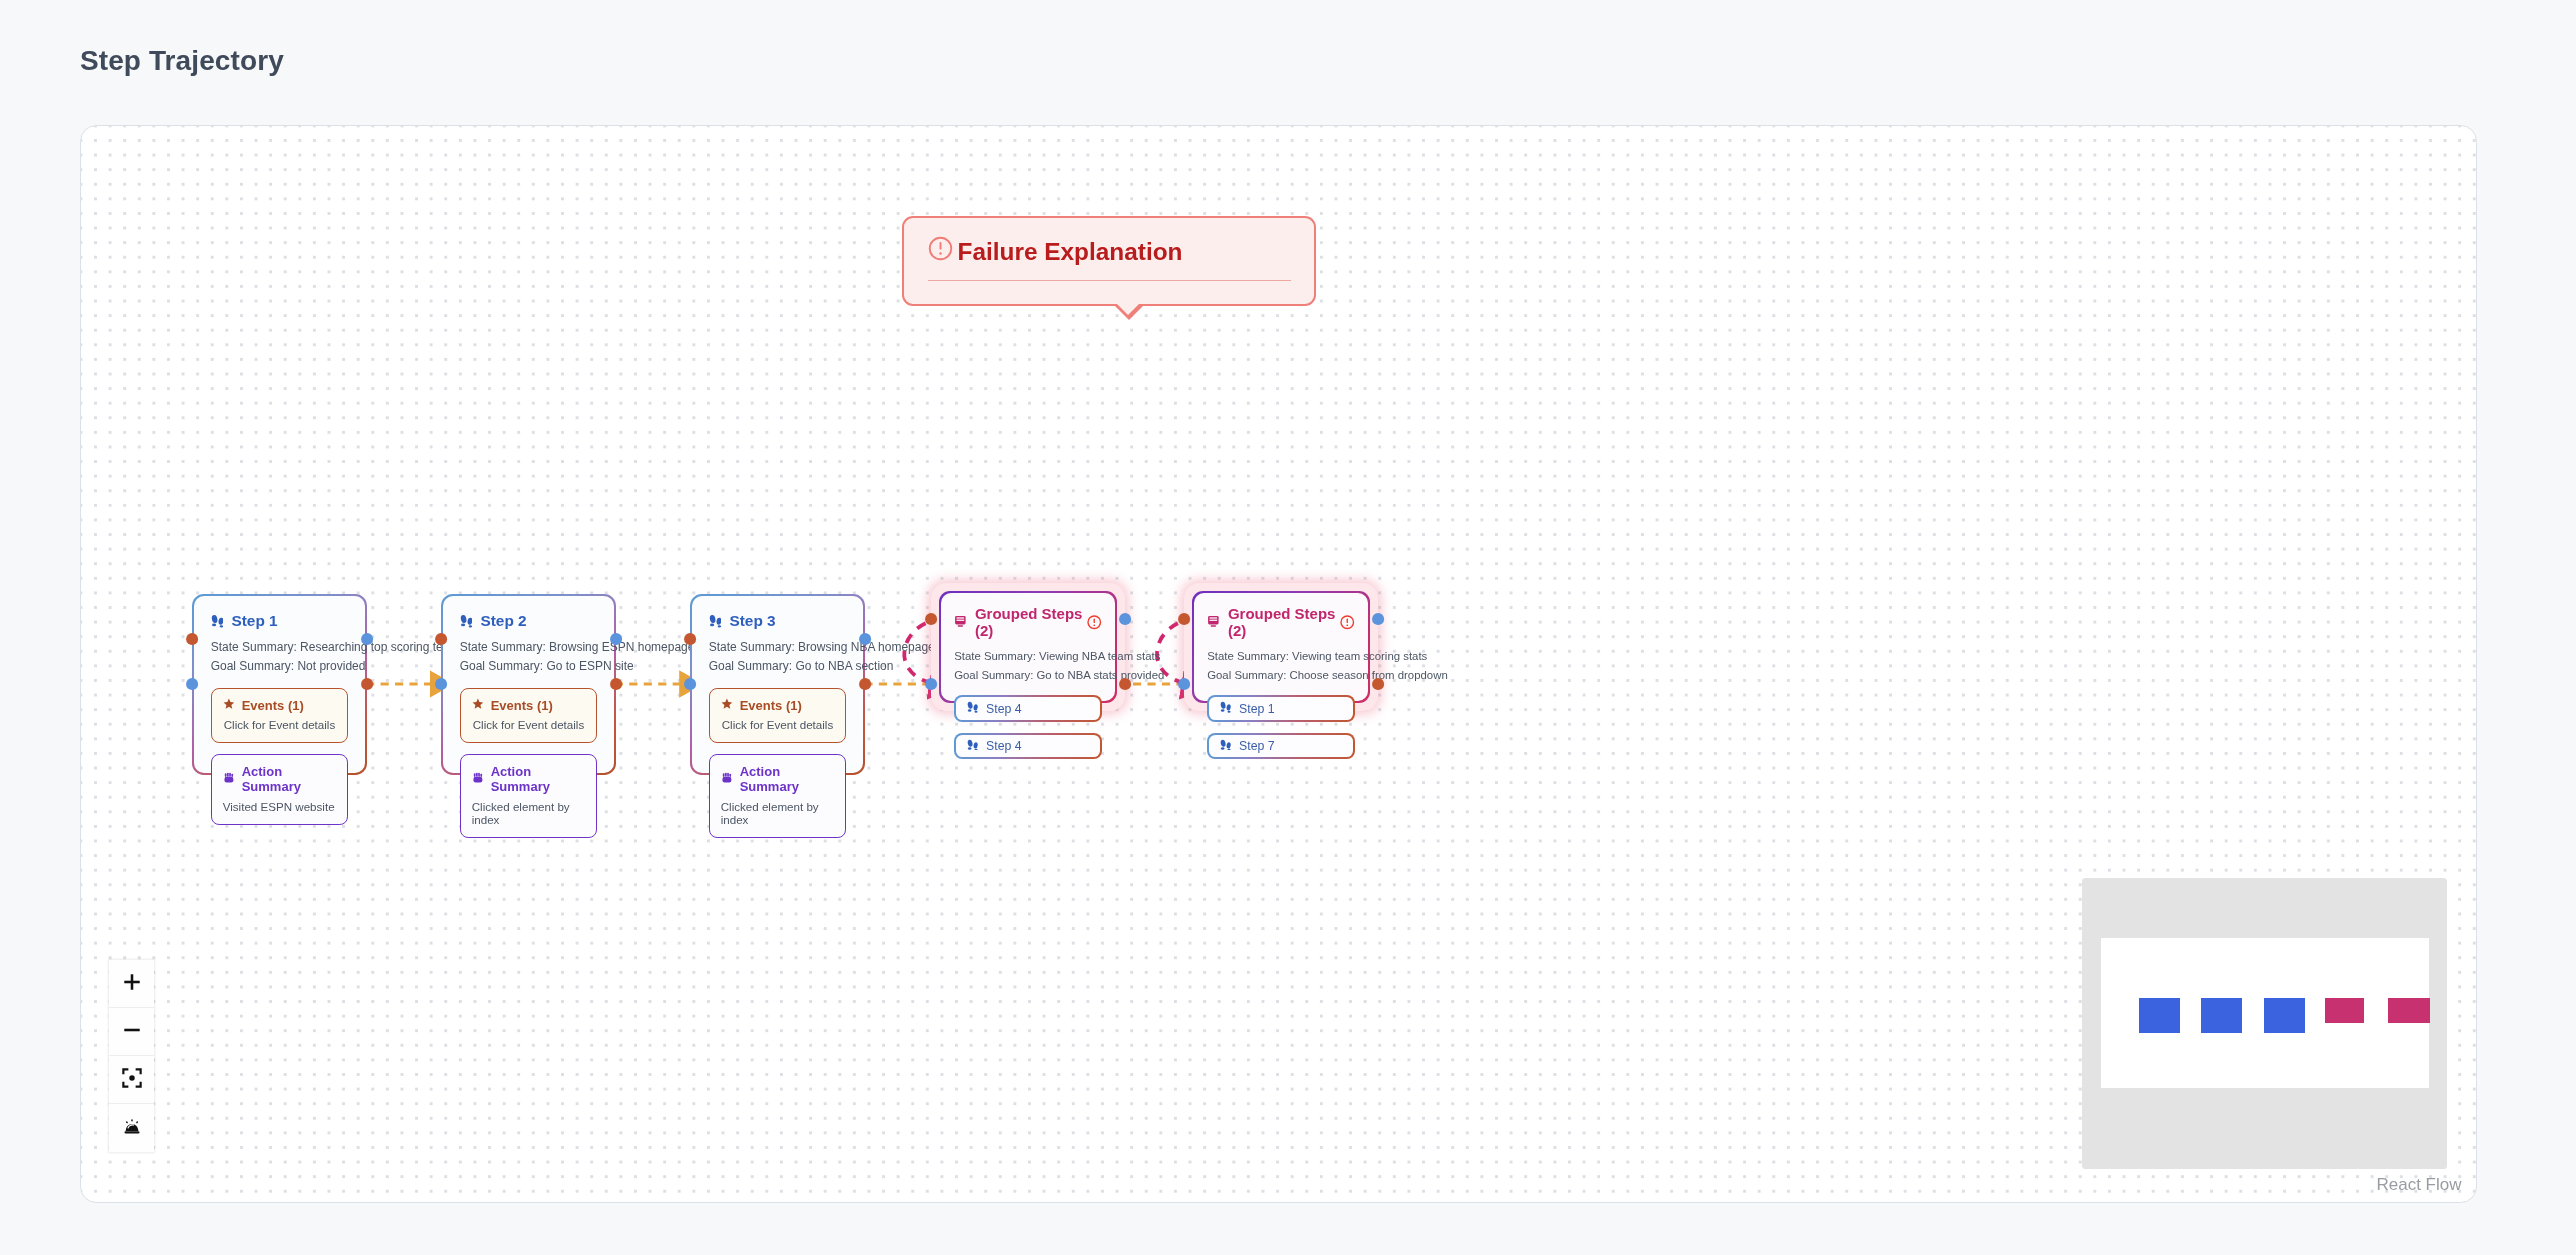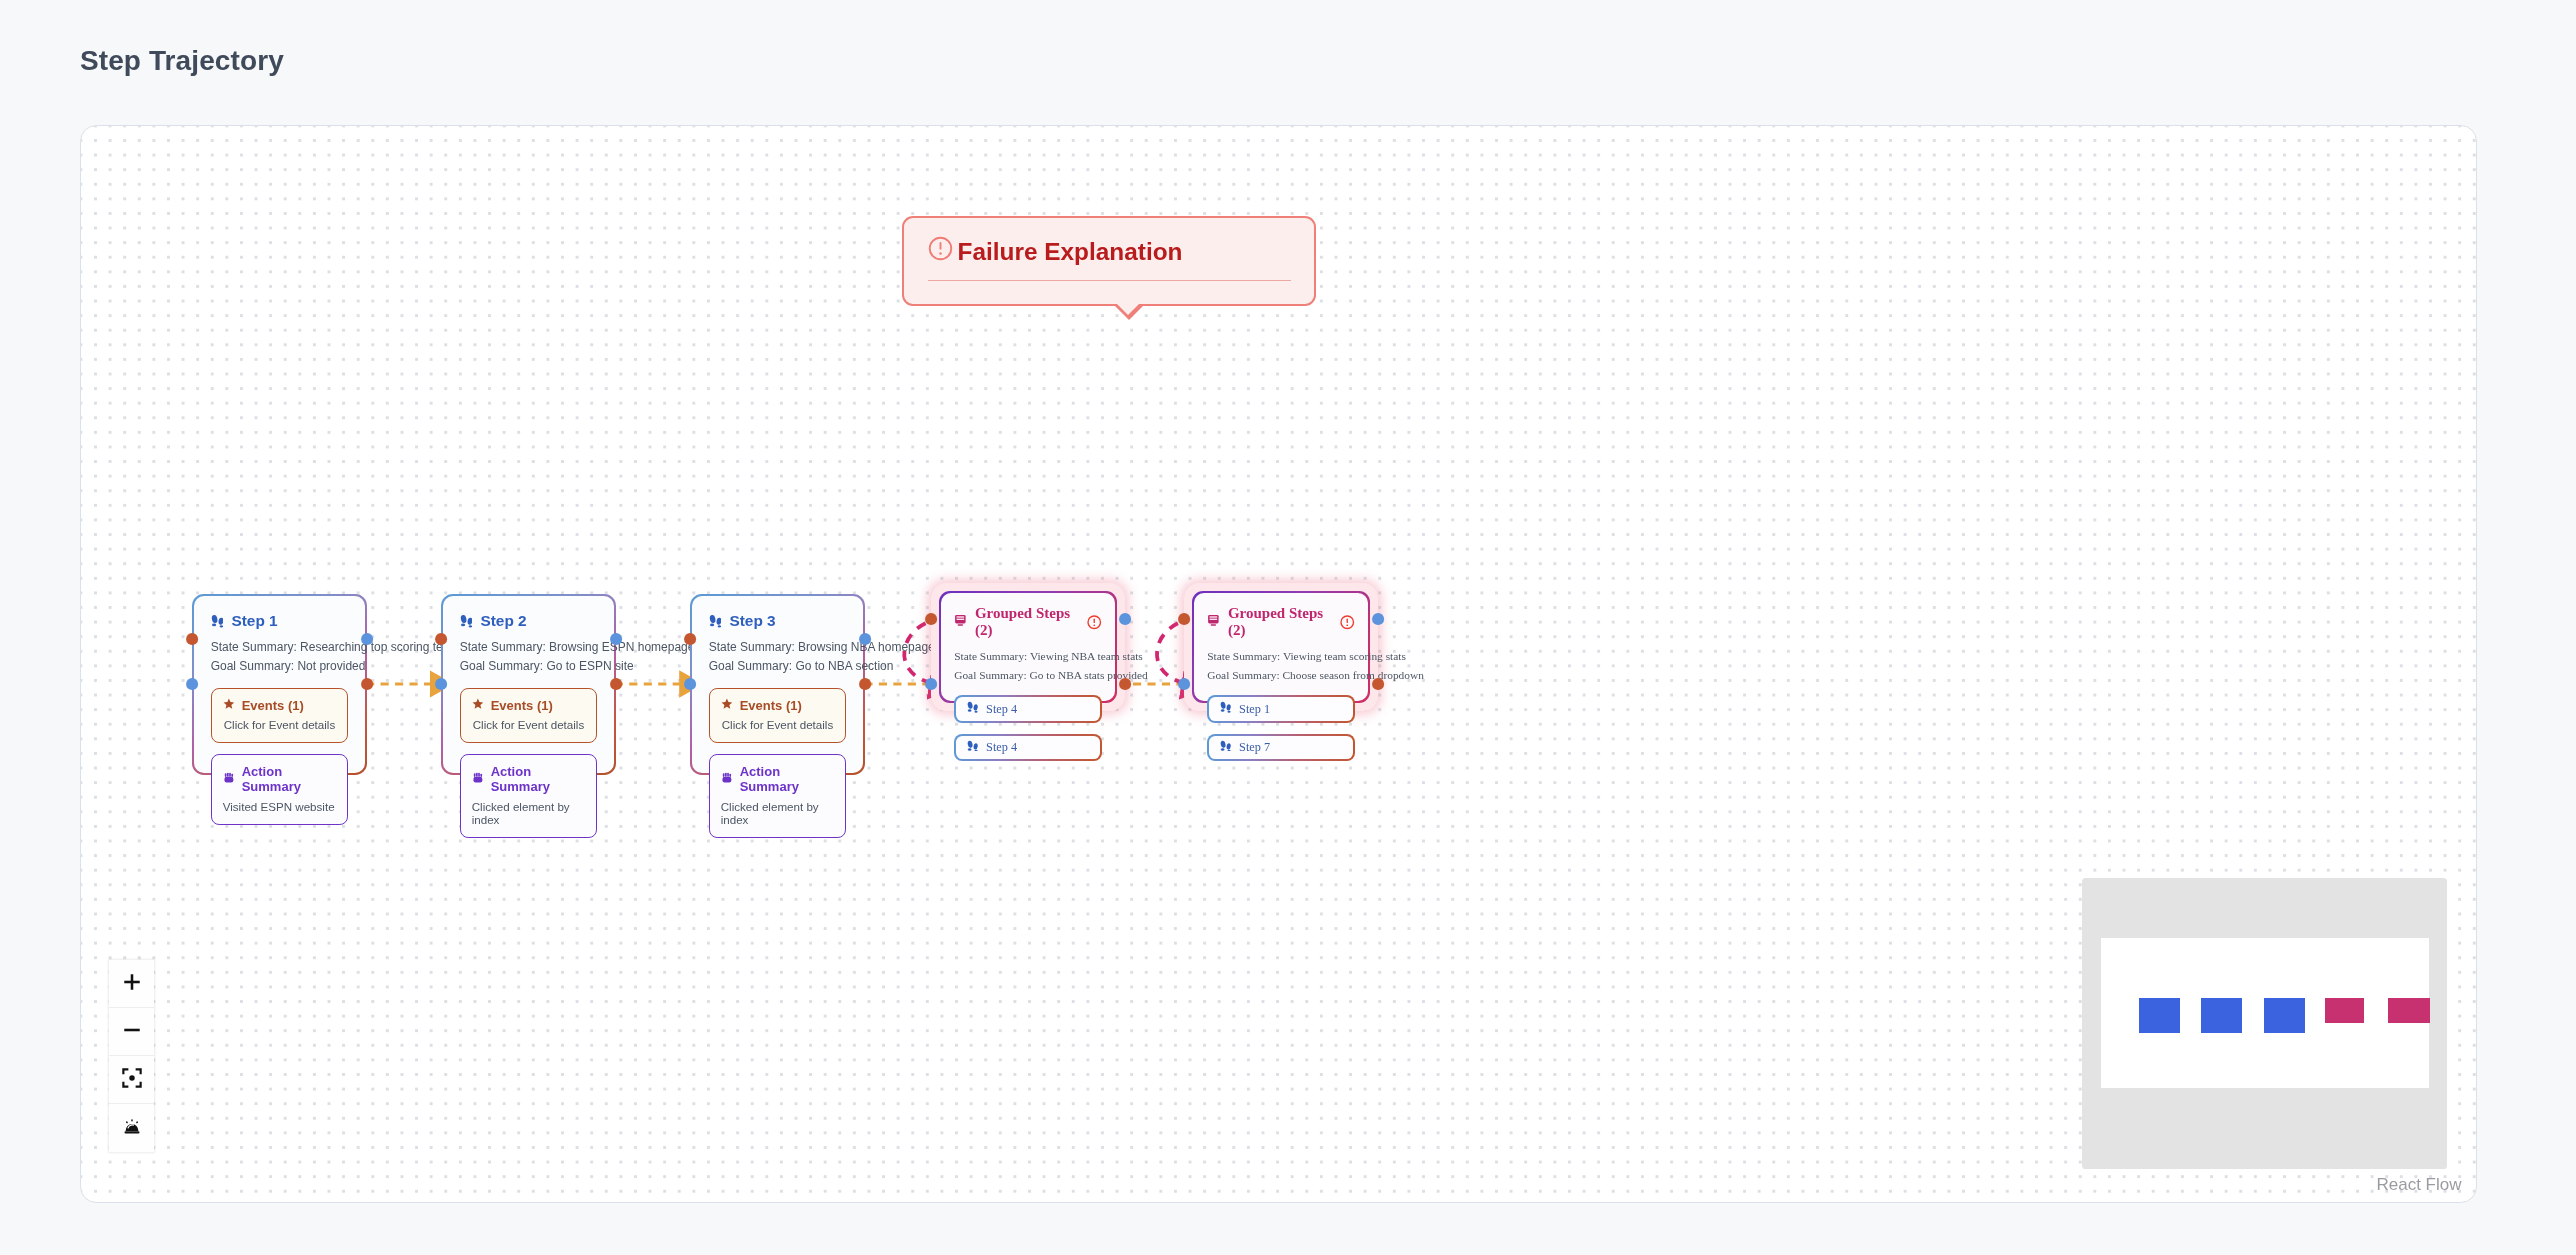--- a/index.html
+++ b/index.html
@@ -123,21 +123,21 @@
     padding: 8.1px;
     background: #fde7ea;
     box-shadow: 0 0 11px 3.6px rgba(233,90,120,0.30);
   }
   .grouped-node {
     border-radius: 11px;
     padding: 2.4px;
     background: linear-gradient(140deg,#6d2fbe 0%, #8e3bb2 35%, #c0306f 70%, #d02d64 100%);
     width: 100%; height: 100%;
   }
-  .grouped-node .node-inner { background:#fcfafc;font-family:Liberation Serif, serif; }
+  .grouped-node .node-inner { background:#fcfafc; }
   .grouped-title {
     display: flex;
     align-items: center;
     font-size: 15px;
     font-weight: bold;
     color: #c0266e;
     margin-bottom: 8.1px;
   }
   .grouped-title .gt-label { margin-left: 8.1px; }
   .grouped-title .warn-ico { margin-left: auto; display:flex; }

